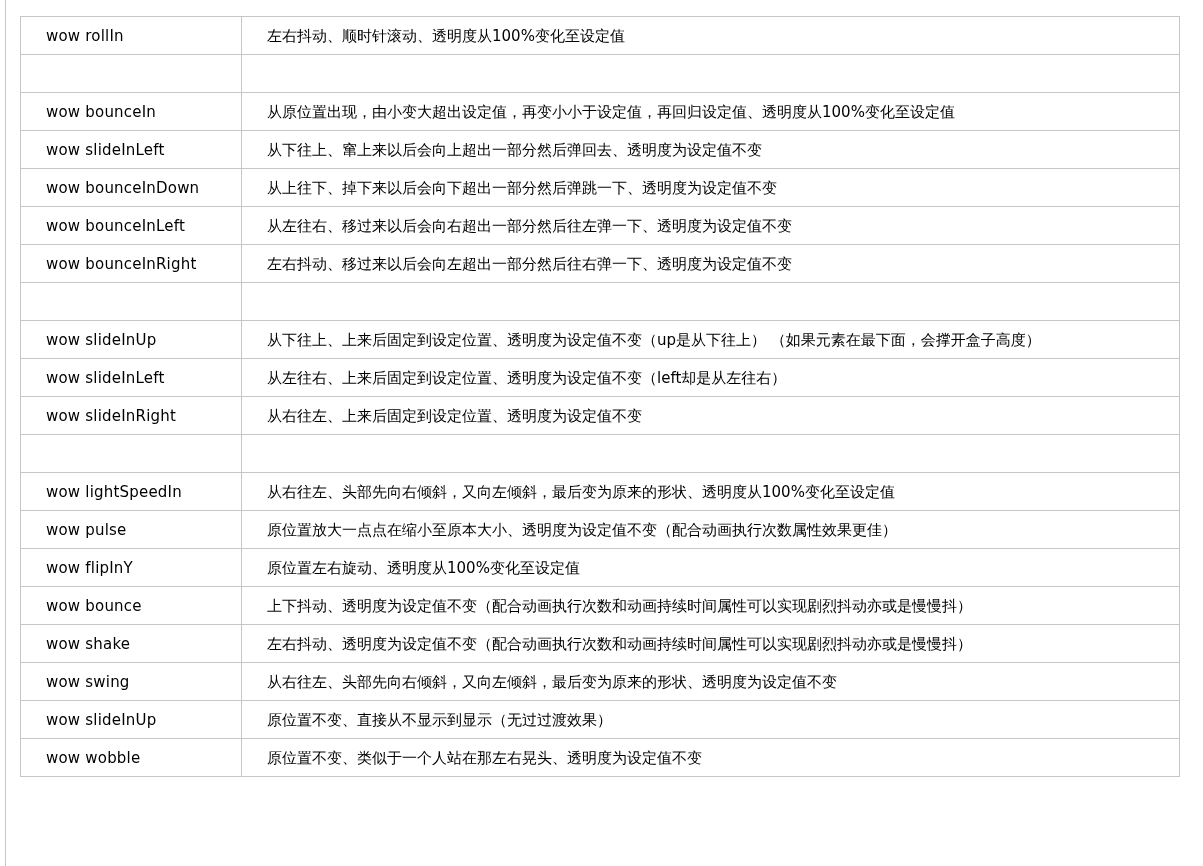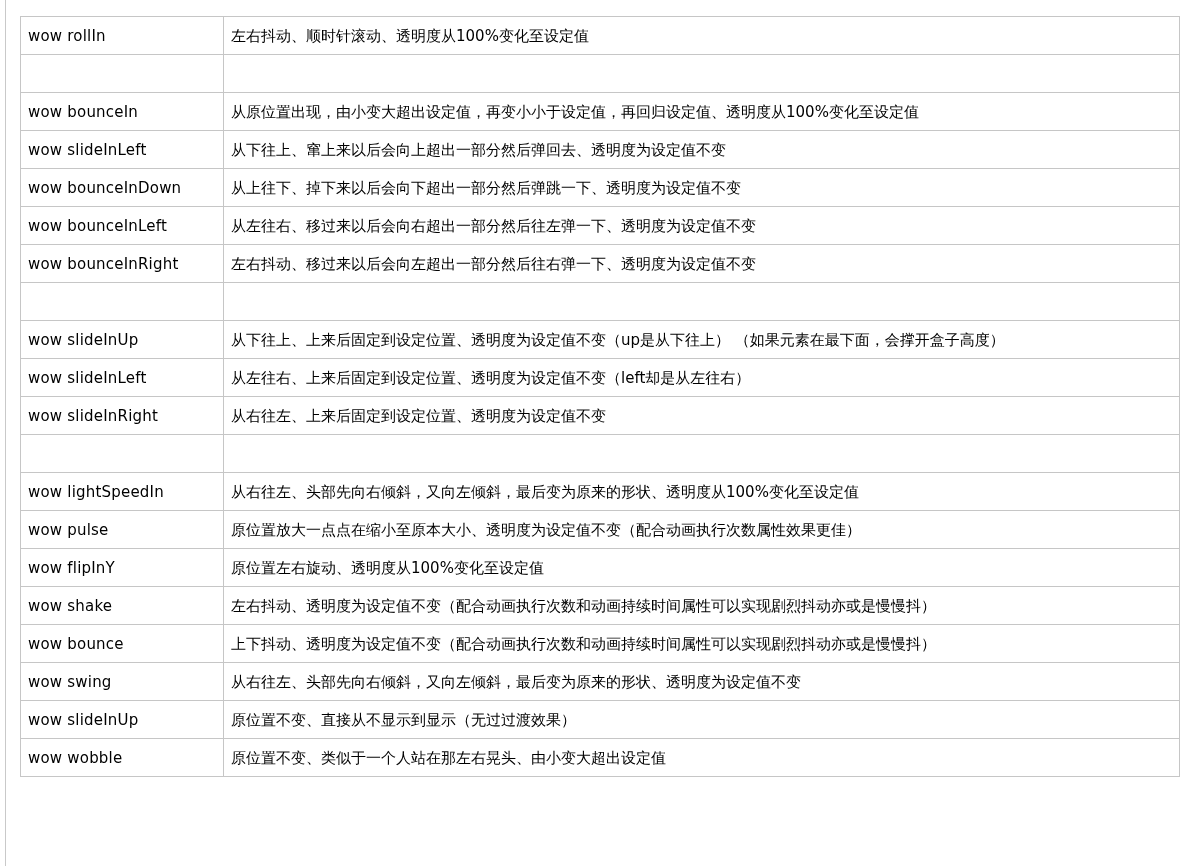--- a/index.html
+++ b/index.html
@@ -28,21 +28,21 @@
     left: 20px;
     top: 16px;
     width: 1160px;
     border-collapse: collapse;
     table-layout: fixed;
   }
   table.anim-table td {
     border: 1px solid #c6c6c6;
     height: 37px;
     vertical-align: middle;
-    padding: 0 6px 0 7px;
+    padding: 0 6px 0 25px;
     font-size: 15px;
     line-height: 1.2;
     white-space: nowrap;
     overflow: hidden;
     margin-top: 8px;
   }
   td.col-class {
     width: 189px;
     letter-spacing: 0.2px;
   }
@@ -110,33 +110,33 @@
       </tr>
       <tr>
         <td class="col-class">wow pulse</td>
         <td class="col-desc">原位置放大一点点在缩小至原本大小、透明度为设定值不变（配合动画执行次数属性效果更佳）</td>
       </tr>
       <tr>
         <td class="col-class">wow flipInY</td>
         <td class="col-desc">原位置左右旋动、透明度从100%变化至设定值</td>
       </tr>
       <tr>
+        <td class="col-class">wow bounce</td>
+        <td class="col-desc">上下抖动、透明度为设定值不变（配合动画执行次数和动画持续时间属性可以实现剧烈抖动亦或是慢慢抖）</td>
+      </tr>
+      <tr>
         <td class="col-class">wow shake</td>
         <td class="col-desc">左右抖动、透明度为设定值不变（配合动画执行次数和动画持续时间属性可以实现剧烈抖动亦或是慢慢抖）</td>
-      </tr>
-      <tr>
-        <td class="col-class">wow bounce</td>
-        <td class="col-desc">上下抖动、透明度为设定值不变（配合动画执行次数和动画持续时间属性可以实现剧烈抖动亦或是慢慢抖）</td>
       </tr>
       <tr>
         <td class="col-class">wow swing</td>
         <td class="col-desc">从右往左、头部先向右倾斜，又向左倾斜，最后变为原来的形状、透明度为设定值不变</td>
       </tr>
       <tr>
         <td class="col-class">wow slideInUp</td>
         <td class="col-desc">原位置不变、直接从不显示到显示（无过过渡效果）</td>
       </tr>
       <tr>
         <td class="col-class">wow wobble</td>
-        <td class="col-desc">原位置不变、类似于一个人站在那左右晃头、由小变大超出设定值</td>
+        <td class="col-desc">原位置不变、类似于一个人站在那左右晃头、透明度为设定值不变</td>
       </tr>
     </tbody>
 </table>
 
 </body></html>

